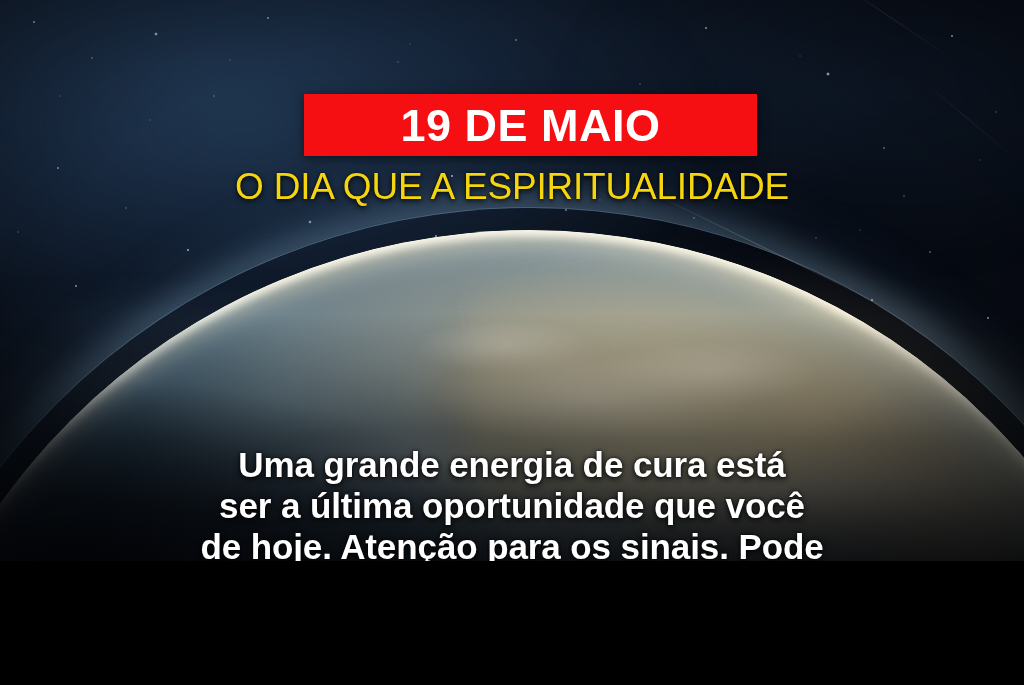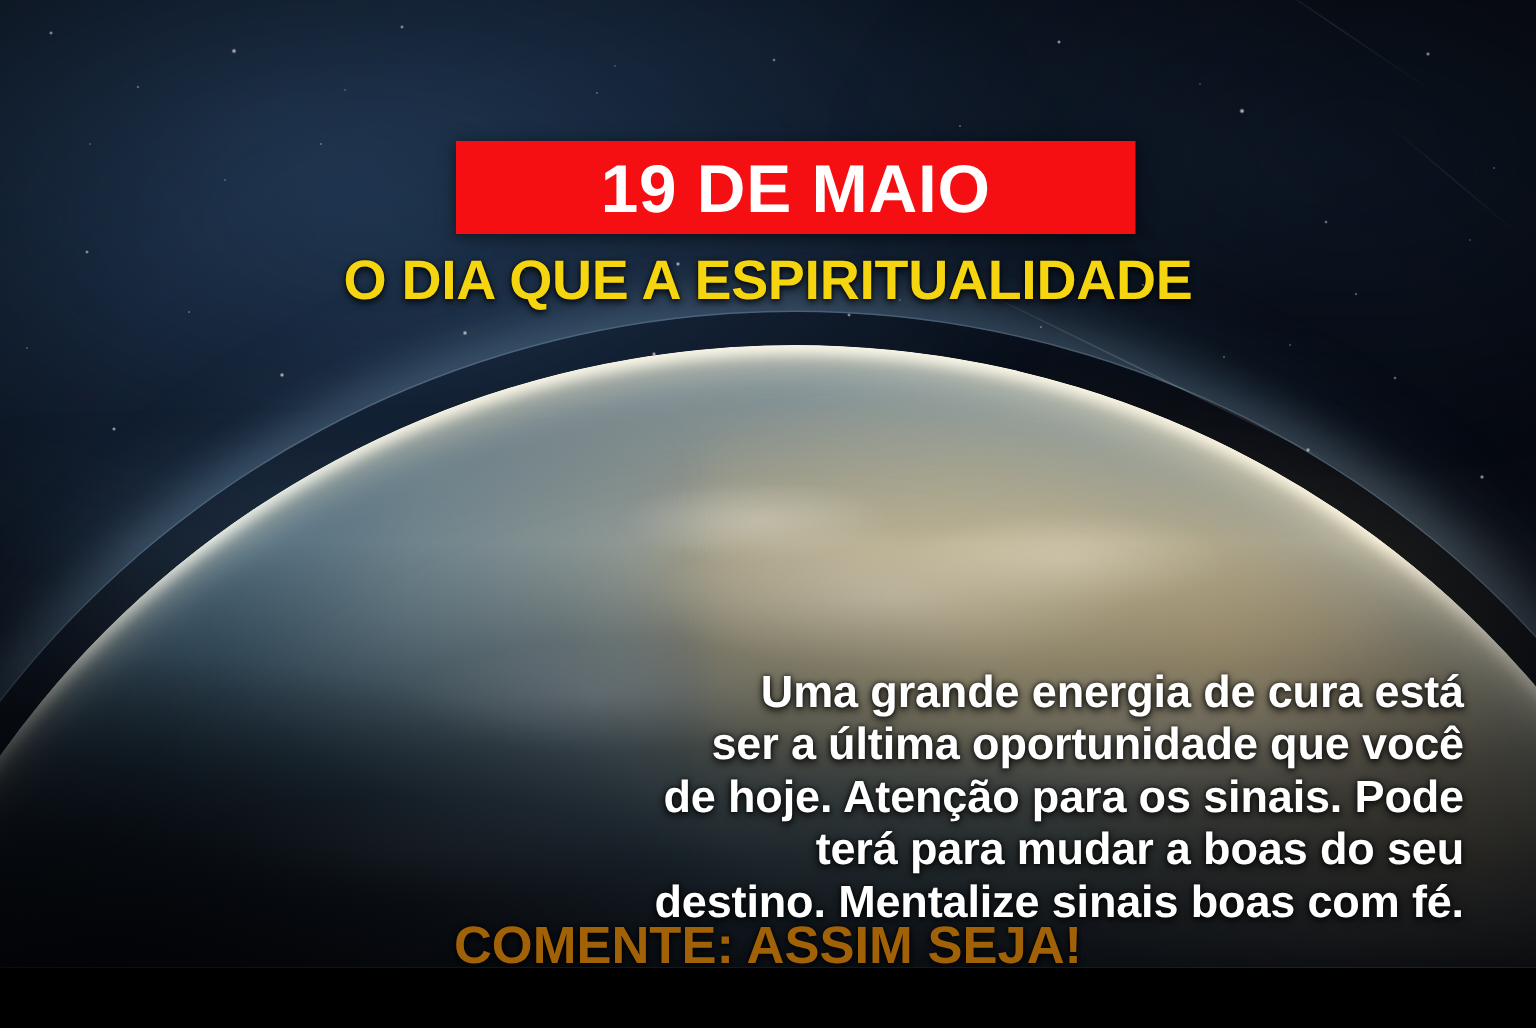--- a/index.html
+++ b/index.html
@@ -4,21 +4,21 @@
 <title>19 de Maio</title>
 <style>
   html, body {
     margin: 0;
     padding: 0;
     background: #000;
   }
   #poster {
     position: relative;
     width: 1024px;
-    height: 645px;
+    height: 561px;
     overflow: hidden;
     background: #070c14;
     font-family: "Liberation Sans", sans-serif;
     user-select: none;
   }
 
   
   .space-base {
     position: absolute;
     inset: 0;
@@ -272,38 +272,38 @@
   }
 
   .headline {
     position: absolute;
     left: 0;
     right: 0;
     top: 166px;
     text-align: center;
     color: #F4D50F;
     font-family: "Liberation Sans", sans-serif;
-    font-weight: bold;
+    font-weight: normal;
     font-size: 37px;
     line-height: 1.14;
     letter-spacing: -0.2px;
     text-shadow: 0 2px 5px rgba(0,0,0,0.85), 0 0 2px rgba(0,0,0,0.6);
   }
   .headline .ln { display: block; }
 
   .body-copy {
     position: absolute;
     left: 48px;
     right: 48px;
     top: 445px;
-    text-align: right;
+    text-align: center;
     color: #ffffff;
     font-family: "Liberation Sans", sans-serif;
     font-weight: bold;
-    font-size: 30px;
+    font-size: 35px;
     line-height: 1.165;
     letter-spacing: -0.1px;
     text-shadow: 0 2px 6px rgba(0,0,0,0.92), 0 0 3px rgba(0,0,0,0.7);
   }
   .body-copy .ln { display: block; }
 
   .cta {
     position: absolute;
     left: 0;
     right: 0;

